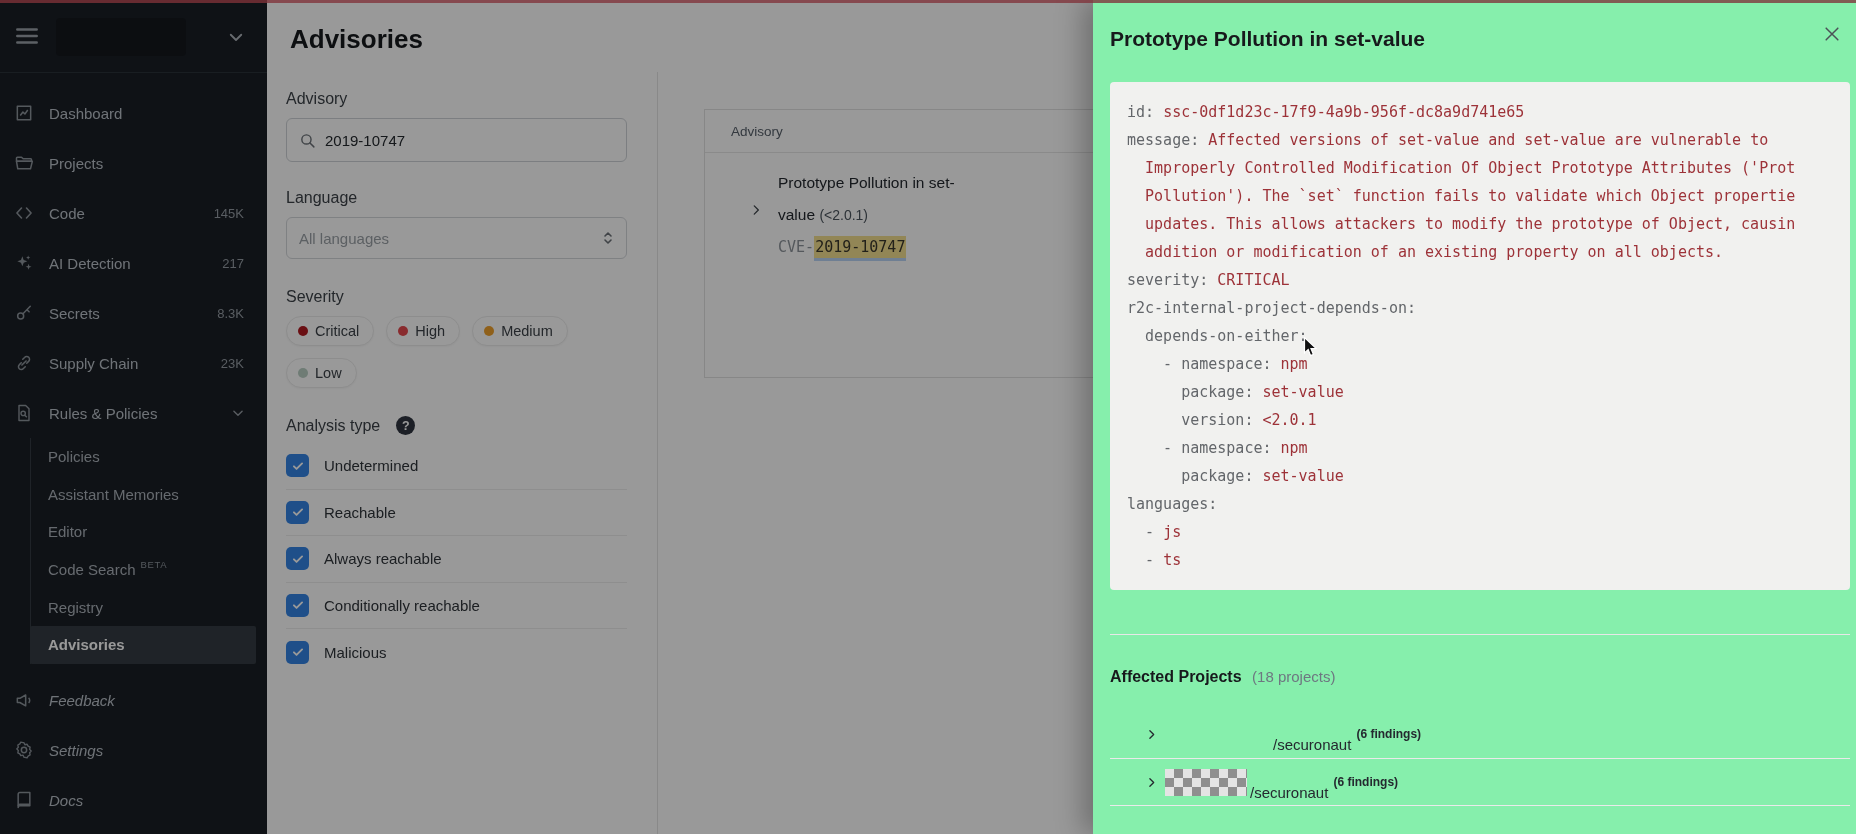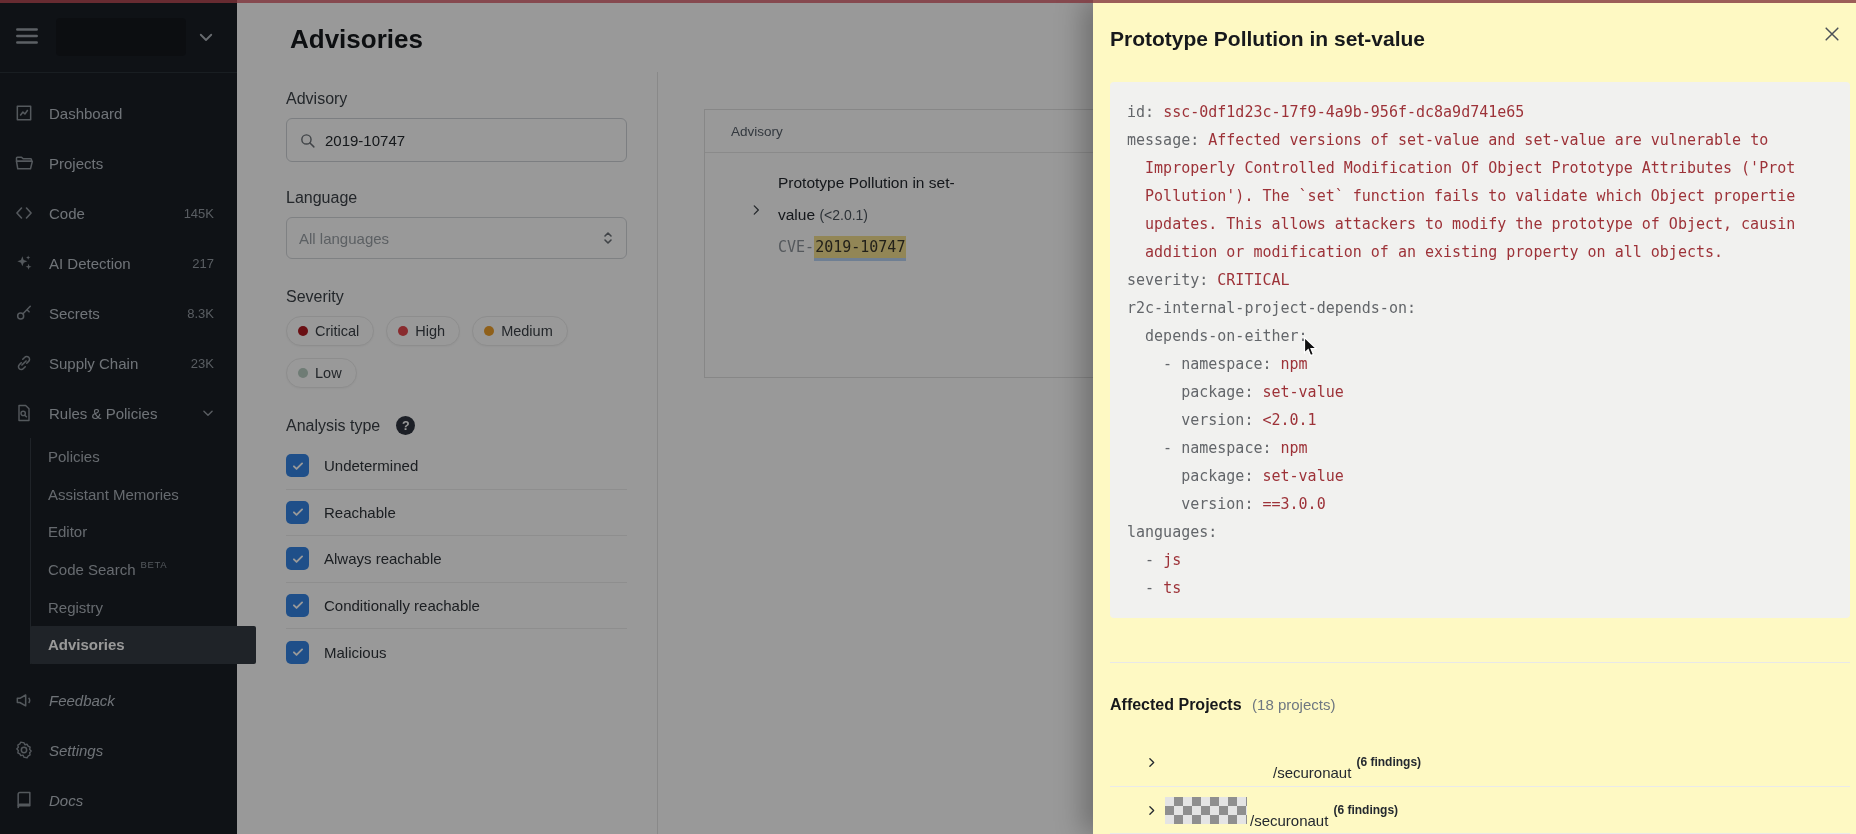--- a/index.html
+++ b/index.html
@@ -5,21 +5,21 @@
   * { margin:0; padding:0; box-sizing:border-box; }
   html,body { width:1856px; height:834px; overflow:hidden; background:#fff;
               font-family:"Liberation Sans", sans-serif; }
   #app { position:relative; width:1856px; height:834px; overflow:hidden; }
 
   
   .topline { position:absolute; left:0; top:0; width:1856px; height:3px;
              background:rgba(128,50,58,.78); z-index:80; }
 
   
-  .sidebar { position:absolute; left:0; top:0; width:237px; height:834px;
+  .sidebar { position:absolute; left:0; top:0; width:267px; height:834px;
              background:#1a1f25; z-index:10; color:#c6cdd4; }
   .sb-header { position:relative; height:73px; border-bottom:1px solid #2b323a; }
   .hamburger { position:absolute; left:14px; top:23px; width:26px; height:26px; cursor:pointer; }
   .sb-logo { position:absolute; left:56px; top:18px; width:130px; height:38px;
              background:#14181d; border-radius:4px; }
   .sb-caret { position:absolute; right:22px; top:28px; width:18px; height:18px; }
   .sb-row { display:flex; align-items:center; height:50px; padding-left:14px;
             font-size:15px; color:#b9c0c8; cursor:pointer; }
   .sb-nav { margin-top:15px; }
   .sb-ico { width:20px; height:20px; margin-right:15px; color:#8d949c; flex:0 0 20px; }
@@ -82,21 +82,21 @@
   .cve-line { font-family:"DejaVu Sans Mono", monospace; font-size:15px; line-height:32px; }
   .cve-prefix { color:#8c939a; }
   .cve-id { color:#3a372c; background:#f4df90; padding:2px 1px;
             border-bottom:3px solid #b9d4f5; }
 
   
   .overlay { position:absolute; left:0; top:0; width:1093px; height:834px;
              background:rgba(0,0,0,.40); z-index:40; }
 
   
-  .drawer { position:absolute; left:1093px; top:0; width:763px; height:834px; background:#fef9c3;
+  .drawer { position:absolute; left:1093px; top:0; width:763px; height:834px; background:#86efac;
             z-index:50; box-shadow:-10px 0 26px rgba(0,0,0,.28); padding:27px 6px 0 17px; }
   .d-title { font-size:21px; font-weight:bold; color:#17191c; line-height:23px; }
   .d-close { position:absolute; top:24px; right:14px; width:20px; height:20px; color:#4c5157;
              cursor:pointer; }
   .codeblock { margin-top:32px; width:740px; background:#f1f1ef; border-radius:4px;
                padding:16px 10px 16px 17px; overflow:hidden; }
   .cl { font-family:"DejaVu Sans Mono", monospace; font-size:15px; line-height:28px;
         white-space:pre; }
   .ck { color:#63666a; }
   .cv { color:#9d3238; }
@@ -398,21 +398,20 @@
       <div class="cl"><span class="ck"></span><span class="cv">  updates. This allows attackers to modify the prototype of Object, causin</span></div>
       <div class="cl"><span class="ck"></span><span class="cv">  addition or modification of an existing property on all objects.</span></div>
       <div class="cl"><span class="ck">severity: </span><span class="cv">CRITICAL</span></div>
       <div class="cl"><span class="ck">r2c-internal-project-depends-on:</span><span class="cv"></span></div>
       <div class="cl"><span class="ck">  depends-on-either:</span><span class="cv"></span></div>
       <div class="cl"><span class="ck">    - namespace: </span><span class="cv">npm</span></div>
       <div class="cl"><span class="ck">      package: </span><span class="cv">set-value</span></div>
       <div class="cl"><span class="ck">      version: </span><span class="cv">&lt;2.0.1</span></div>
       <div class="cl"><span class="ck">    - namespace: </span><span class="cv">npm</span></div>
       <div class="cl"><span class="ck">      package: </span><span class="cv">set-value</span></div>
-      <div class="cl"><span class="ck">      version: </span><span class="cv">==3.0.0</span></div>
       <div class="cl"><span class="ck">languages:</span><span class="cv"></span></div>
       <div class="cl"><span class="ck">  - </span><span class="cv">js</span></div>
       <div class="cl"><span class="ck">  - </span><span class="cv">ts</span></div>
     </div>
 
     <div class="d-hr"></div>
 
     <div class="ap-head">
       <span class="ap-title">Affected Projects</span>
       <span class="ap-note">(18 projects)</span>

